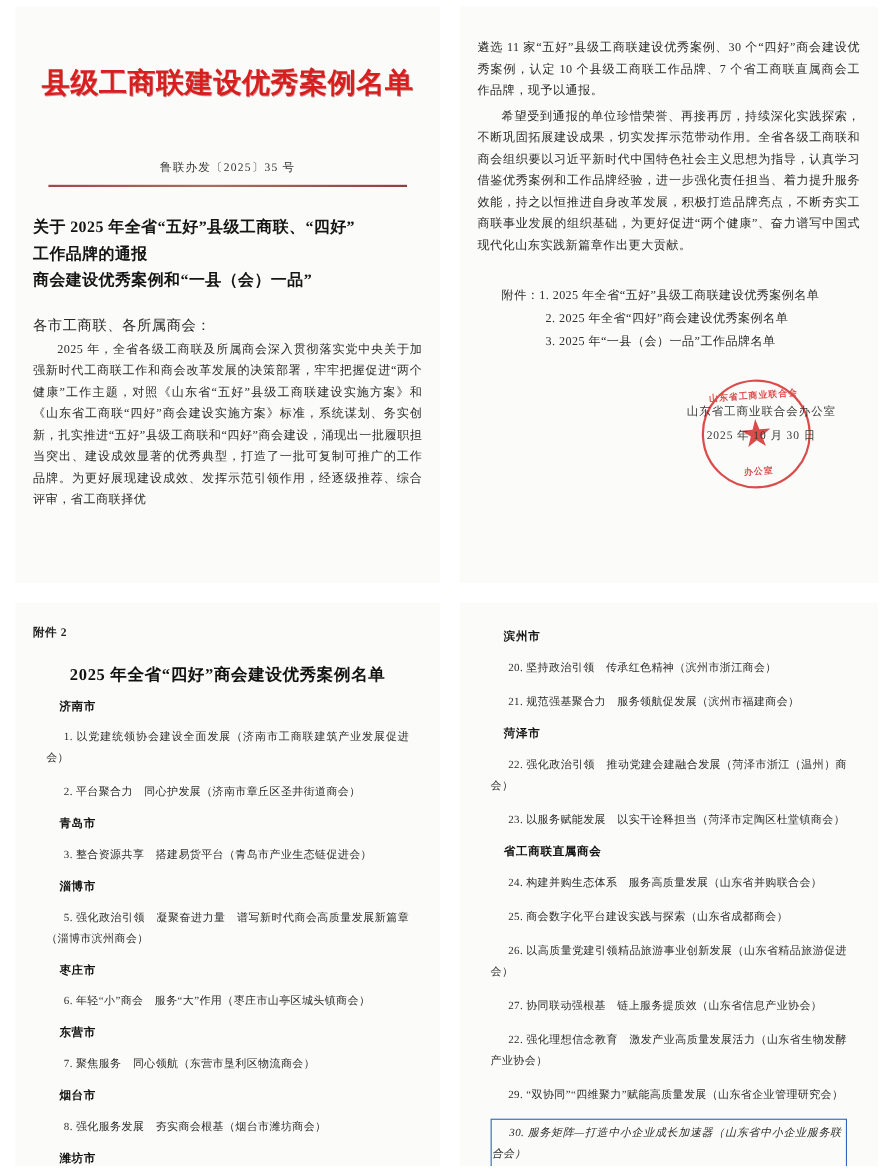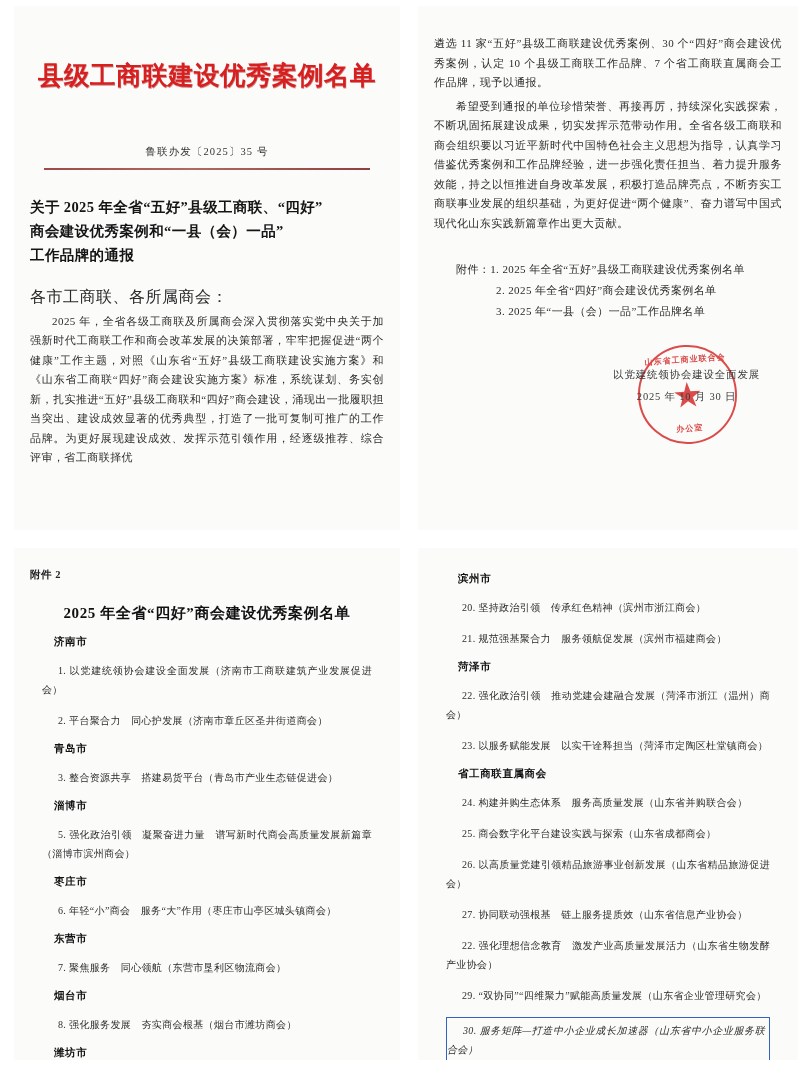--- a/index.html
+++ b/index.html
@@ -51,21 +51,21 @@
   }
   .doctitle{
     font-weight:bold;
     font-size:14.5px;
     line-height:24px;
     margin-top:25px;
     color:#141414;
     letter-spacing:0.4px;
   }
   .salute{
-    font-size:16px;
+    font-size:13px;
     margin-top:20px;
     letter-spacing:0.5px;
     color:#2a2a2a;
   }
   .para{
     font-size:11px;
     line-height:19.5px;
     text-align:justify;
     text-justify:inter-ideograph;
     letter-spacing:0.45px;
@@ -186,22 +186,22 @@
 </head>
 <body>
 
 <div class="sheet" id="page-1">
   <div class="inner">
     <div class="redhead">县级工商联建设优秀案例名单</div>
     <div class="docno">鲁联办发〔2025〕35 号</div>
     <div class="redrule"></div>
     <div class="doctitle">
       <div>关于 2025 年全省“五好”县级工商联、“四好”</div>
+      <div>工作品牌的通报</div>
       <div>商会建设优秀案例和“一县（会）一品”</div>
-      <div>工作品牌的通报</div>
     </div>
     <div class="salute">各市工商联、各所属商会：</div>
     <p class="para">2025 年，全省各级工商联及所属商会深入贯彻落实党中央关于加强新时代工商联工作和商会改革发展的决策部署，牢牢把握促进“两个健康”工作主题，对照《山东省“五好”县级工商联建设实施方案》和《山东省工商联“四好”商会建设实施方案》标准，系统谋划、务实创新，扎实推进“五好”县级工商联和“四好”商会建设，涌现出一批履职担当突出、建设成效显著的优秀典型，打造了一批可复制可推广的工作品牌。为更好展现建设成效、发挥示范引领作用，经逐级推荐、综合评审，省工商联择优</p>
 
   </div>
 </div>
 
 <div class="sheet" id="page-2">
   <div class="inner">
     <p class="para cont" style="margin-top:28px;">遴选 11 家“五好”县级工商联建设优秀案例、30 个“四好”商会建设优秀案例，认定 10 个县级工商联工作品牌、7 个省工商联直属商会工作品牌，现予以通报。</p>
@@ -215,21 +215,21 @@
       <div class="attach-line sub">3. 2025 年“一县（会）一品”工作品牌名单</div>
     </div>
 
     <div class="sign-wrap">
       <div class="seal">
         <div class="arc">山东省工商业联合会</div>
         <div class="star">★</div>
         <div class="arcb">办公室</div>
       </div>
       <div class="sign-text">
-        <div>以党建统领协会建设全面发展</div>
+        <div>山东省工商业联合会办公室</div>
         <div>2025 年 10 月 30 日</div>
       </div>
     </div>
 
   </div>
 </div>
 
 <div class="sheet" id="page-4">
   <div class="inner">
     <div class="attach-label">附件 2</div>

